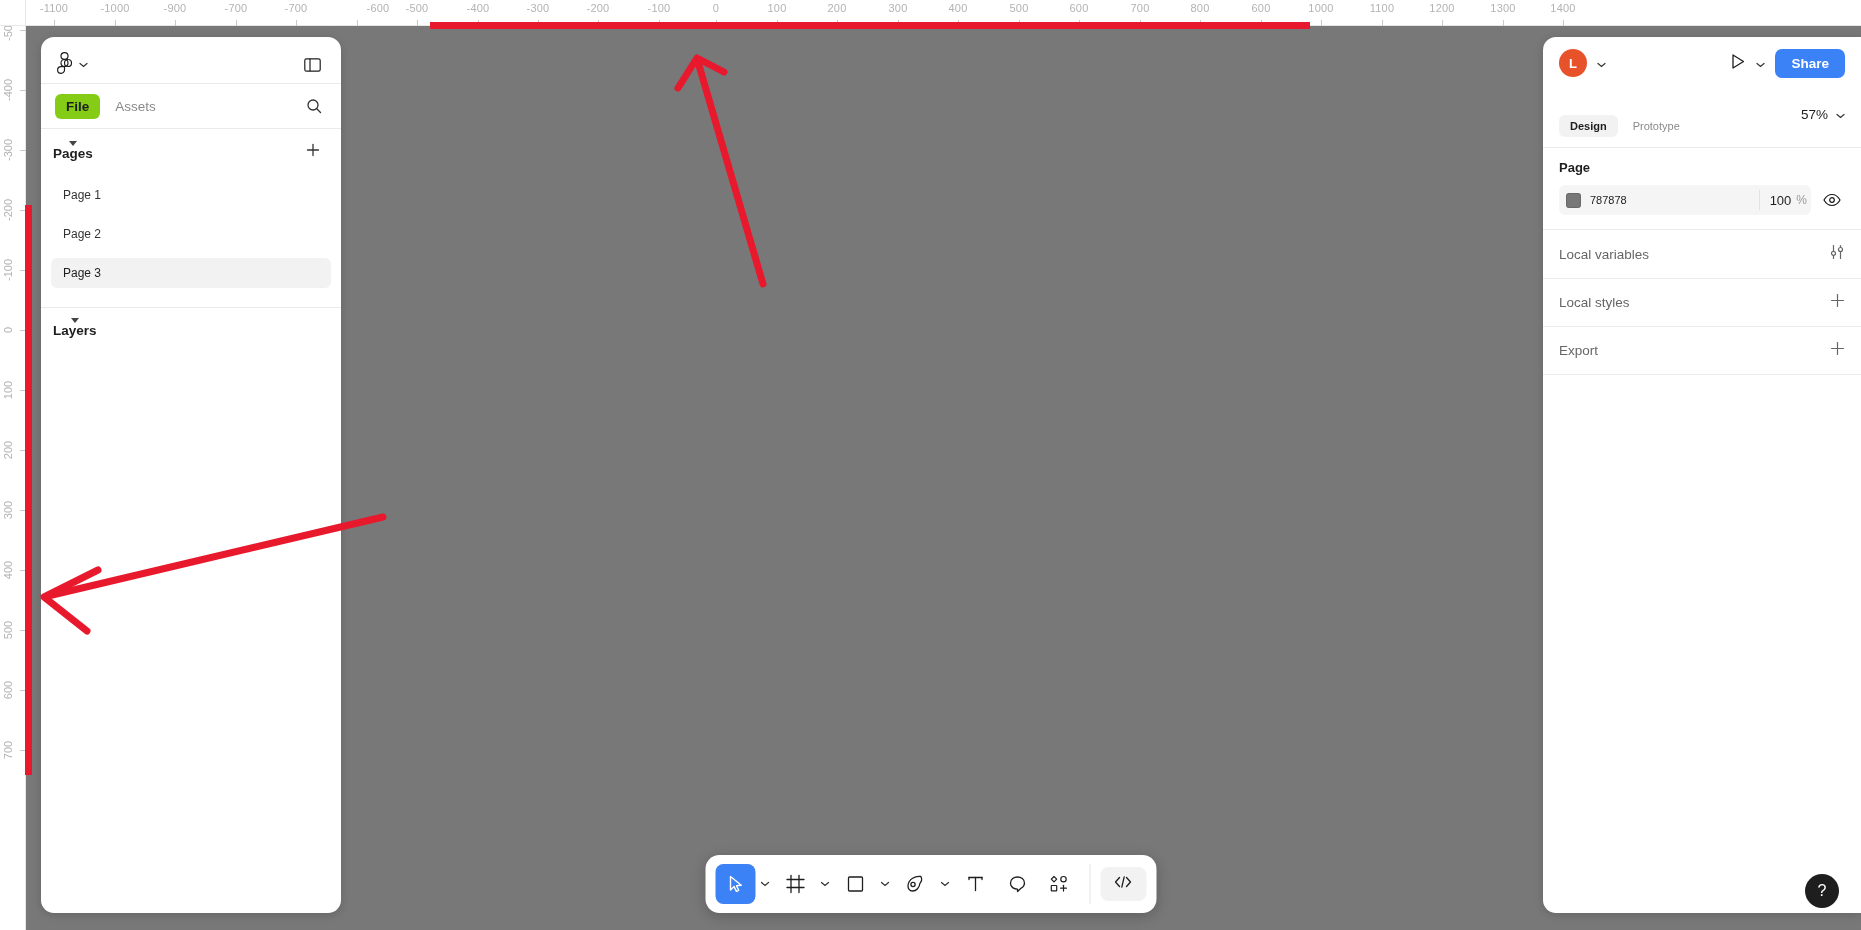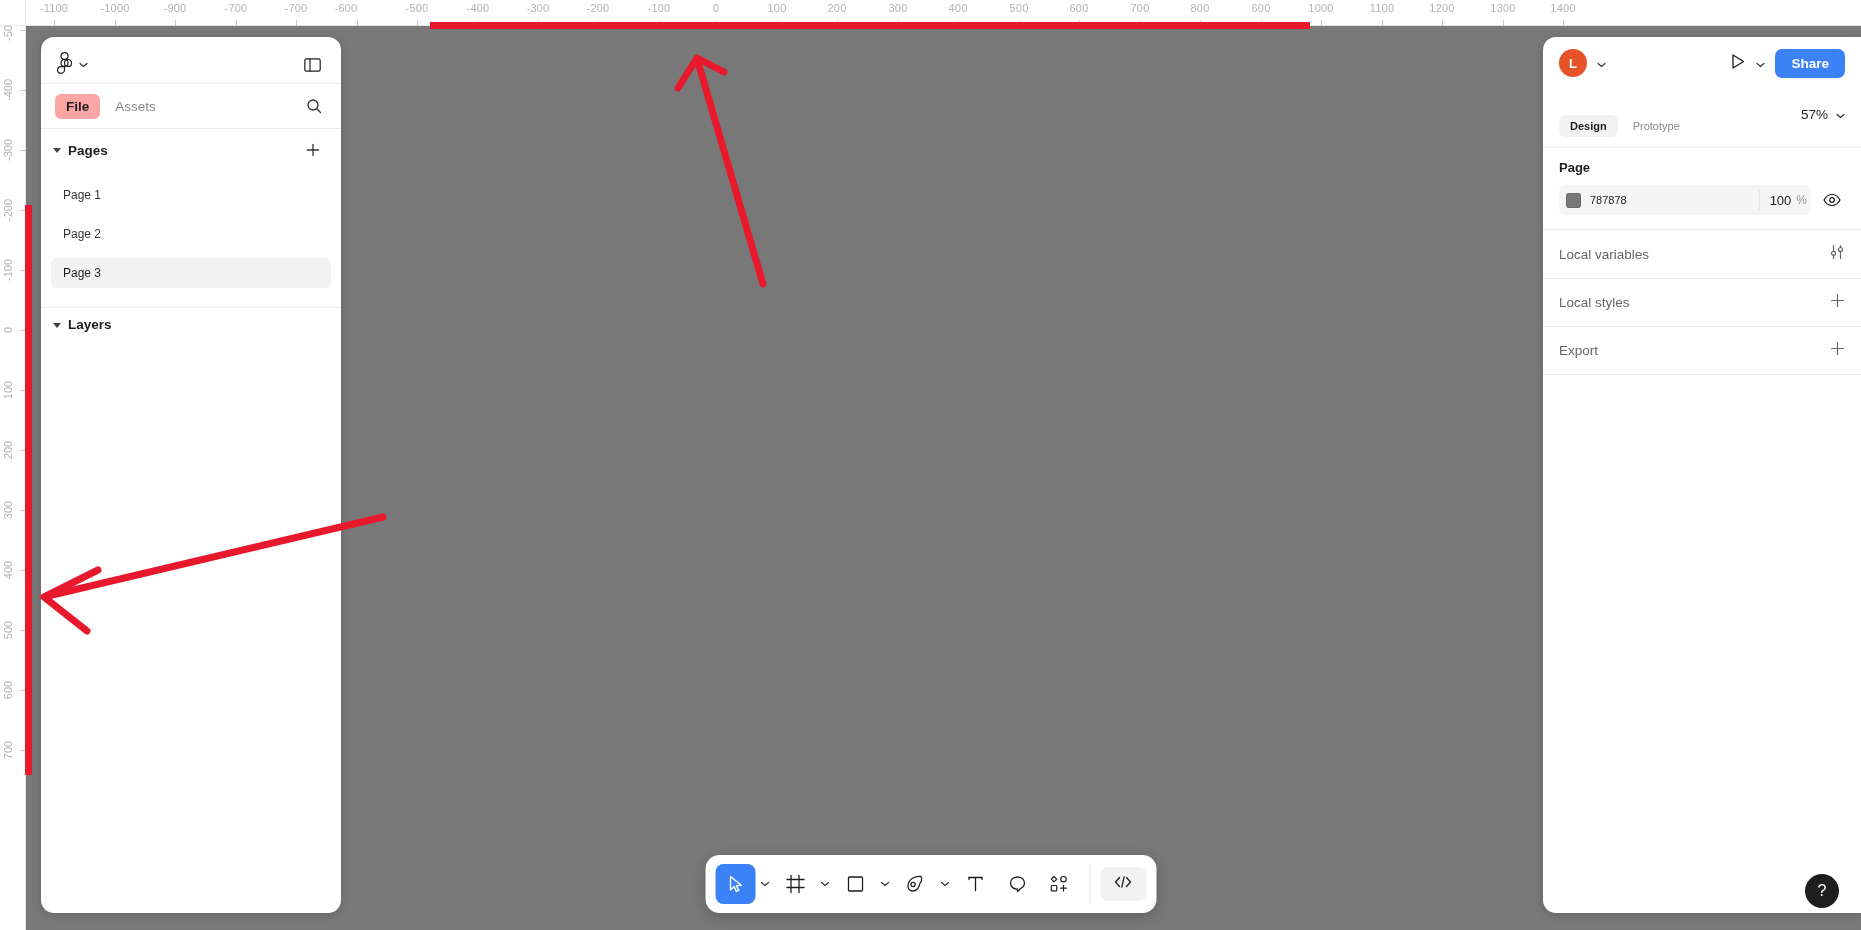--- a/index.html
+++ b/index.html
@@ -85,27 +85,27 @@
     padding: 1px 7px; border-radius: 5px; font-weight: 400;
   }
   .lp-divider { height: 1px; background: #eaeaea; width: 100%; }
   .lp-tabs {
     display: flex; align-items: center; padding: 9px 14px; gap: 4px;
   }
   .lp-tab {
     font-size: 13.5px; padding: 5px 11px; border-radius: 6px; cursor: pointer;
     color: #8a8a8a;
   }
-  .lp-tab.active { background: #fca5a5; color: #1e1e1e; font-weight: 600; }
+  .lp-tab.active { background: #84cc16; color: #1e1e1e; font-weight: 600; }
   .lp-tabs-spacer { flex: 1; }
   .section-head {
     display: flex; align-items: center; justify-content: space-between;
     padding: 9px 16px 9px 12px;
   }
-  .section-head-left { display: flex; align-items: center; gap: 7px; cursor: pointer; }
+  .section-head-left { display: flex; align-items: center; cursor: pointer; flex-direction: column; }
   .section-title { font-size: 13.5px; font-weight: 600; color: #1e1e1e; }
   .caret {
     width: 0; height: 0; border-left: 4px solid transparent; border-right: 4px solid transparent;
     border-top: 5px solid #444; margin-top: 1px;
   }
   .page-item {
     font-size: 12px; color: #333; padding: 8px 12px; margin: 9px 10px;
     border-radius: 6px; cursor: pointer;
   }
   .page-item.selected { background: #f2f2f2; color: #1e1e1e; }
@@ -215,21 +215,21 @@
         <div class="rlabel" style="left: 54px;">-1100</div>
         <div class="rtick" style="left: 115px;"></div>
         <div class="rlabel" style="left: 115px;">-1000</div>
         <div class="rtick" style="left: 175px;"></div>
         <div class="rlabel" style="left: 175px;">-900</div>
         <div class="rtick" style="left: 236px;"></div>
         <div class="rlabel" style="left: 236px;">-700</div>
         <div class="rtick" style="left: 296px;"></div>
         <div class="rlabel" style="left: 296px;">-700</div>
         <div class="rtick" style="left: 357px;"></div>
-        <div class="rlabel" style="left: 346px;">-600</div>
+        <div class="rlabel" style="left: 378px;">-600</div>
         <div class="rtick" style="left: 417px;"></div>
         <div class="rlabel" style="left: 417px;">-500</div>
         <div class="rtick" style="left: 478px;"></div>
         <div class="rlabel" style="left: 478px;">-400</div>
         <div class="rtick" style="left: 538px;"></div>
         <div class="rlabel" style="left: 538px;">-300</div>
         <div class="rtick" style="left: 598px;"></div>
         <div class="rlabel" style="left: 598px;">-200</div>
         <div class="rtick" style="left: 659px;"></div>
         <div class="rlabel" style="left: 659px;">-100</div>

